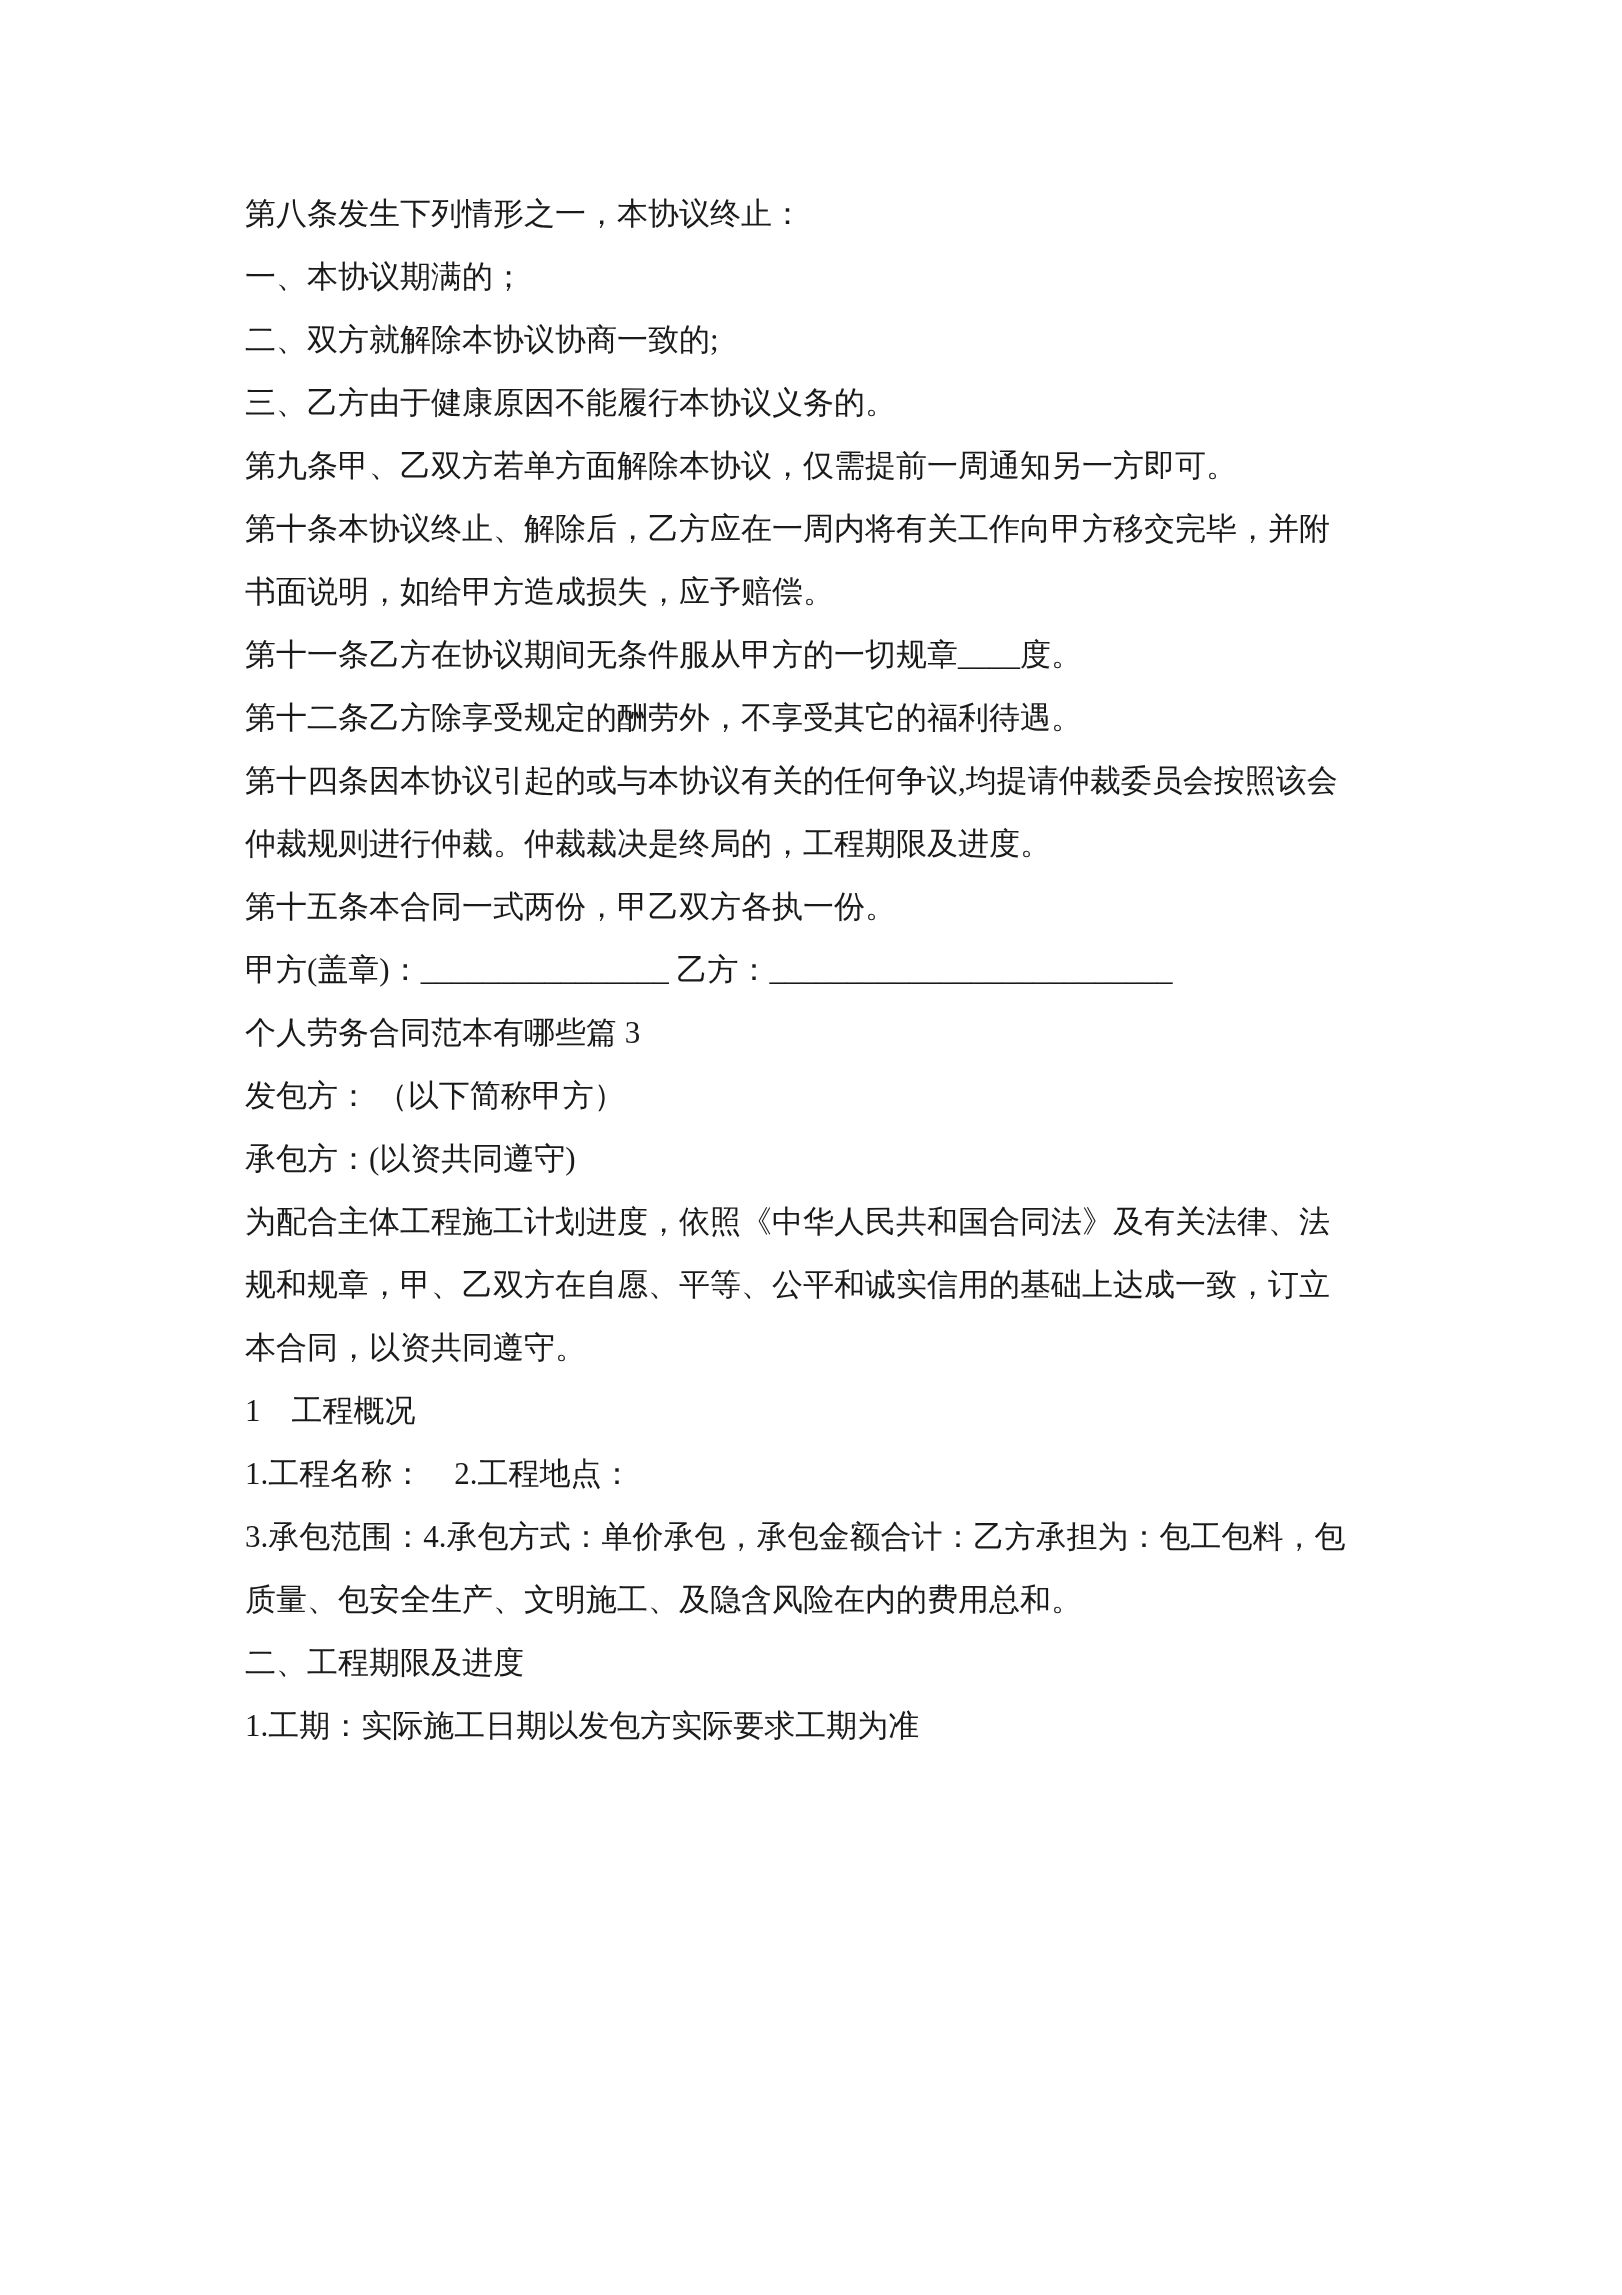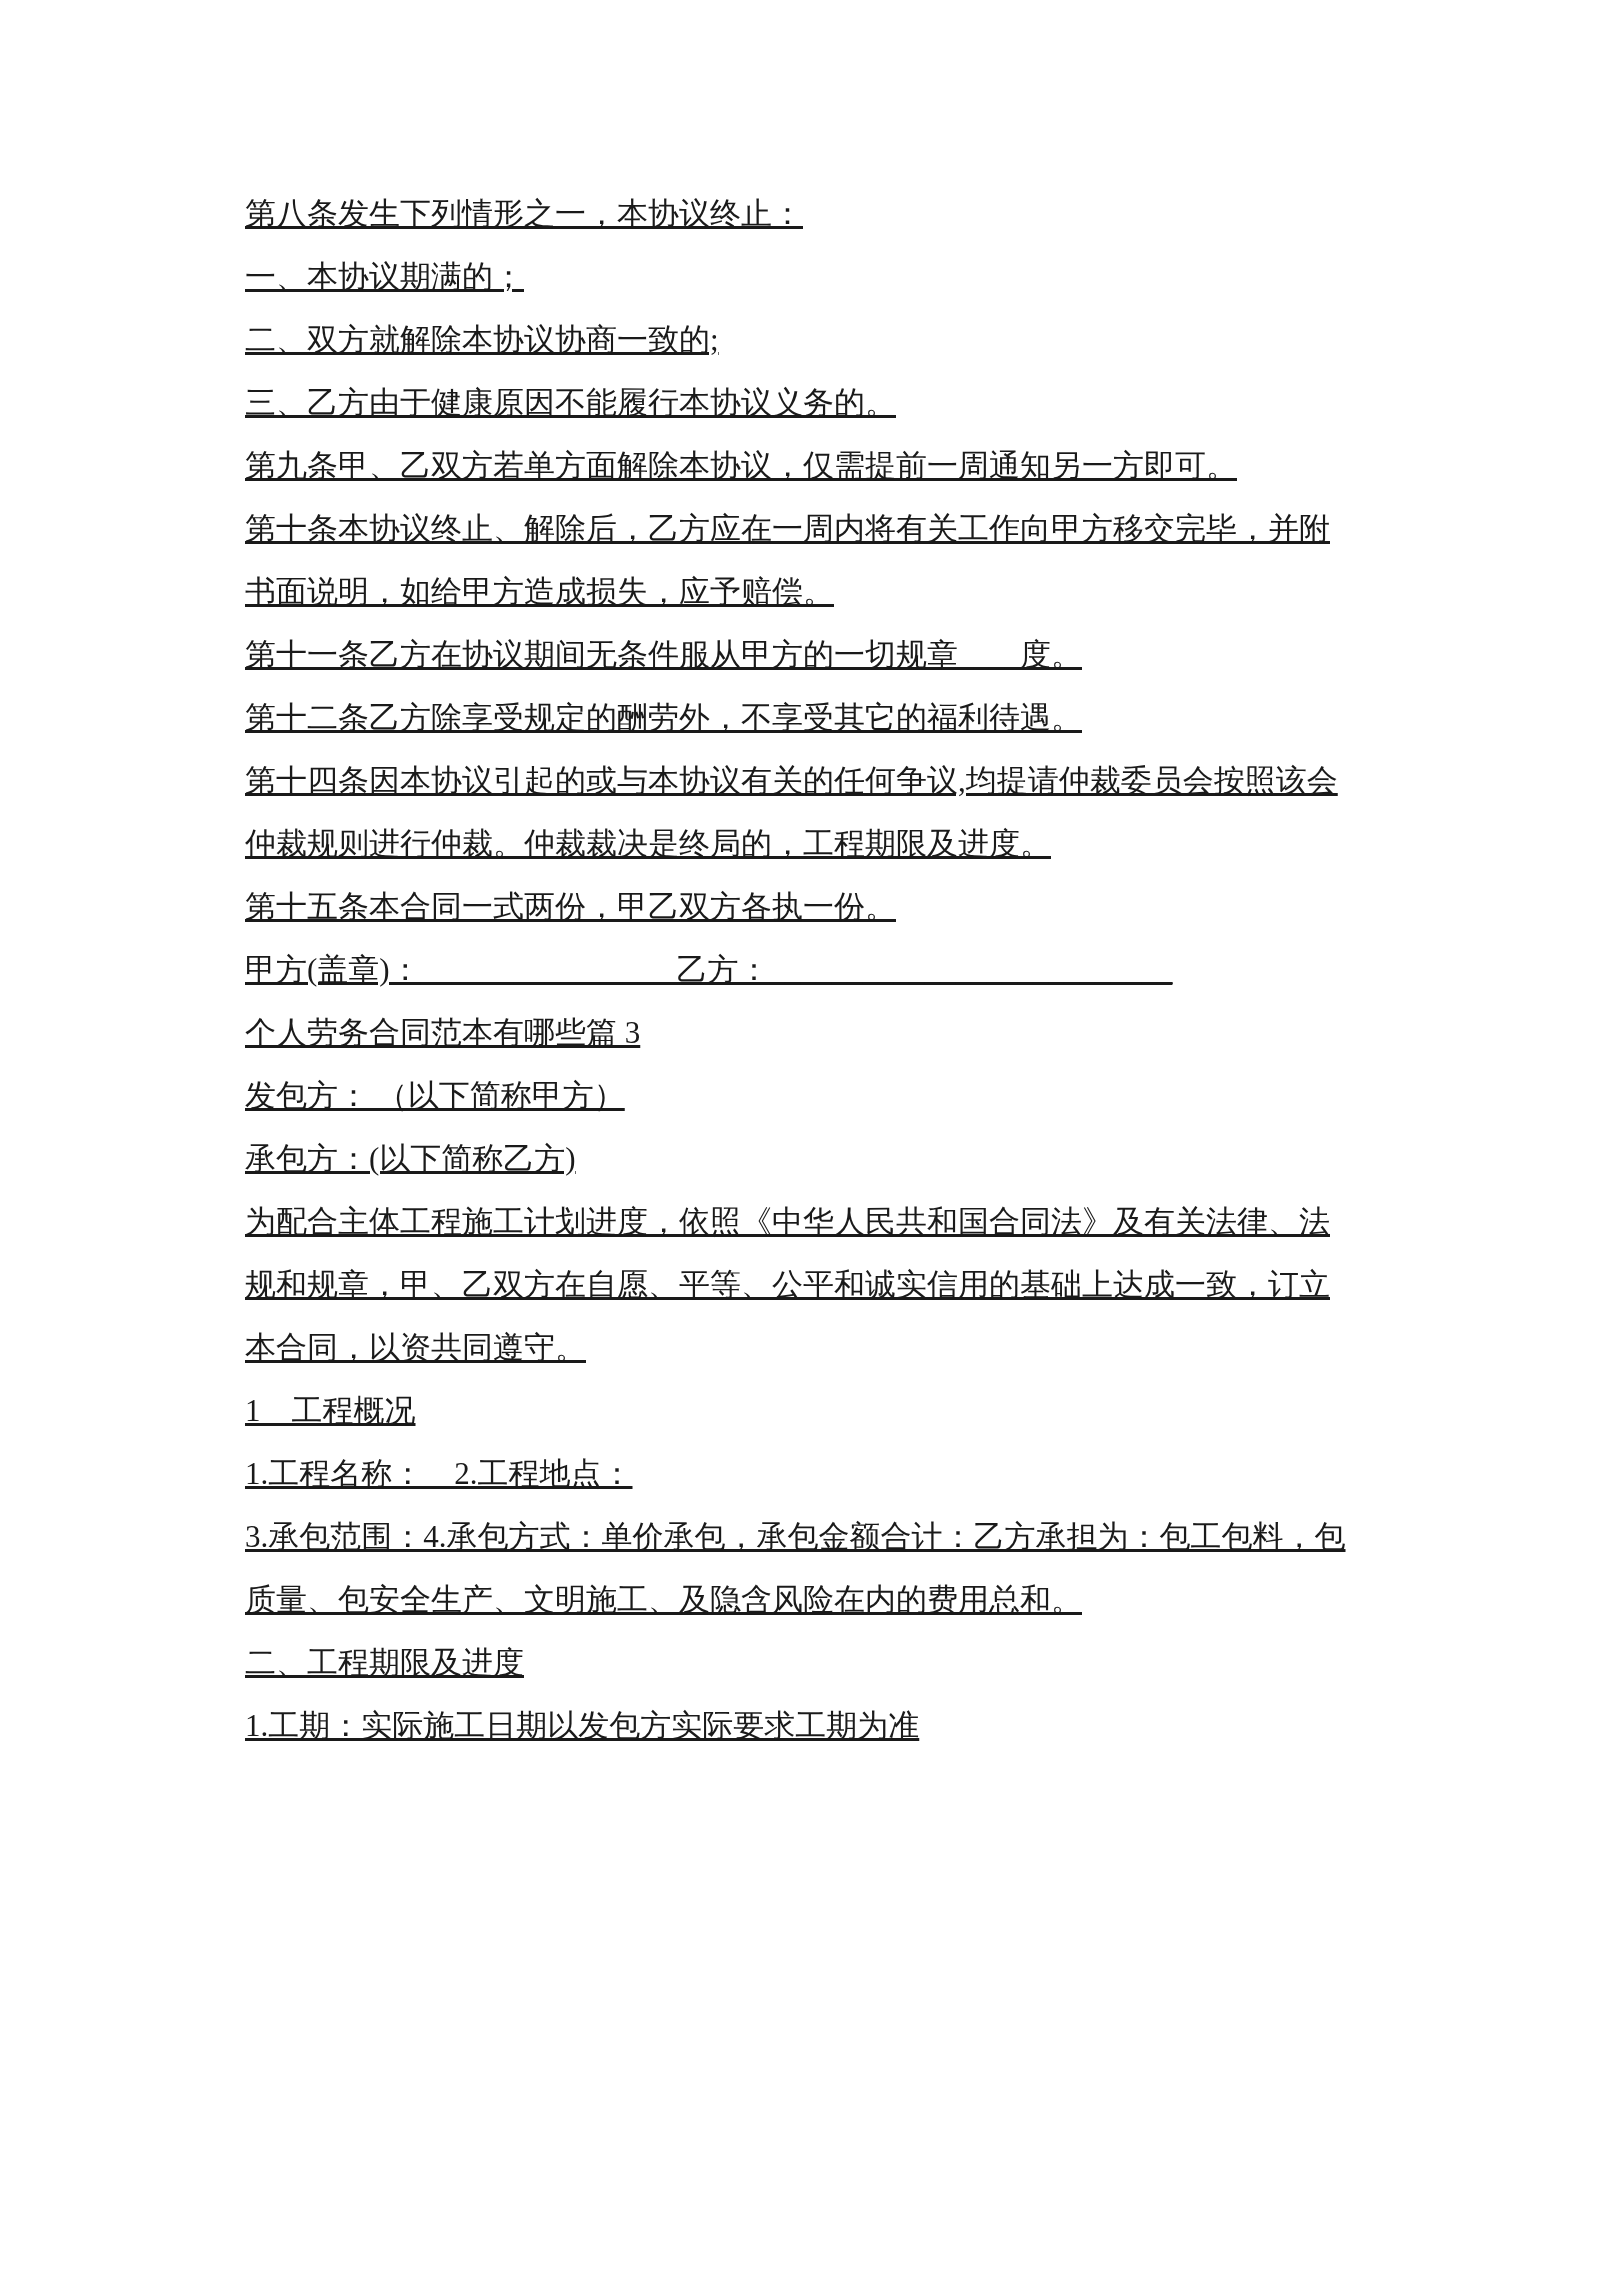--- a/index.html
+++ b/index.html
@@ -26,42 +26,41 @@
     padding: 182px 272px 0 245px;
     width: 100%;
   }
   .para {
     margin: 0;
     font-size: 31px;
     line-height: 63px;
     white-space: pre-wrap;
     word-break: break-all;
     text-align: left;
-    text-decoration: underline;
   }
 </style>
 </head>
 <body style="color: rgb(26, 26, 26); background: rgb(255, 255, 255);">
 
 <div class="page">
   <div class="content">
       <p class="para">第八条发生下列情形之一，本协议终止：</p>
       <p class="para">一、本协议期满的；</p>
       <p class="para">二、双方就解除本协议协商一致的;</p>
       <p class="para">三、乙方由于健康原因不能履行本协议义务的。</p>
       <p class="para">第九条甲、乙双方若单方面解除本协议，仅需提前一周通知另一方即可。</p>
       <p class="para">第十条本协议终止、解除后，乙方应在一周内将有关工作向甲方移交完毕，并附书面说明，如给甲方造成损失，应予赔偿。</p>
       <p class="para">第十一条乙方在协议期间无条件服从甲方的一切规章____度。</p>
       <p class="para">第十二条乙方除享受规定的酬劳外，不享受其它的福利待遇。</p>
       <p class="para">第十四条因本协议引起的或与本协议有关的任何争议,均提请仲裁委员会按照该会仲裁规则进行仲裁。仲裁裁决是终局的，工程期限及进度。</p>
       <p class="para">第十五条本合同一式两份，甲乙双方各执一份。</p>
       <p class="para">甲方(盖章)：________________ 乙方：__________________________</p>
       <p class="para">个人劳务合同范本有哪些篇 3</p>
       <p class="para">发包方： （以下简称甲方）</p>
-      <p class="para">承包方：(以下简称乙方)</p>
+      <p class="para">承包方：(以资共同遵守)</p>
       <p class="para">为配合主体工程施工计划进度，依照《中华人民共和国合同法》及有关法律、法规和规章，甲、乙双方在自愿、平等、公平和诚实信用的基础上达成一致，订立本合同，以资共同遵守。</p>
       <p class="para">1　工程概况</p>
       <p class="para">1.工程名称：　2.工程地点：</p>
       <p class="para">3.承包范围：4.承包方式：单价承包，承包金额合计：乙方承担为：包工包料，包质量、包安全生产、文明施工、及隐含风险在内的费用总和。</p>
       <p class="para">二、工程期限及进度</p>
       <p class="para">1.工期：实际施工日期以发包方实际要求工期为准</p>
     </div>
 </div>
 
 

